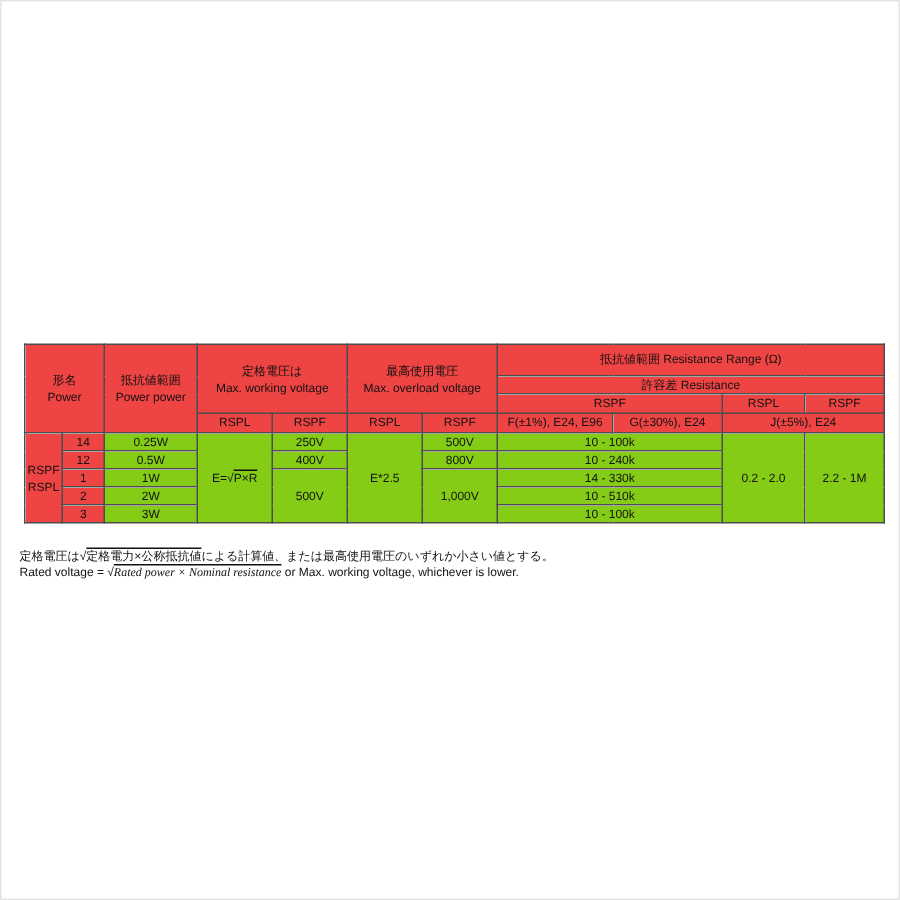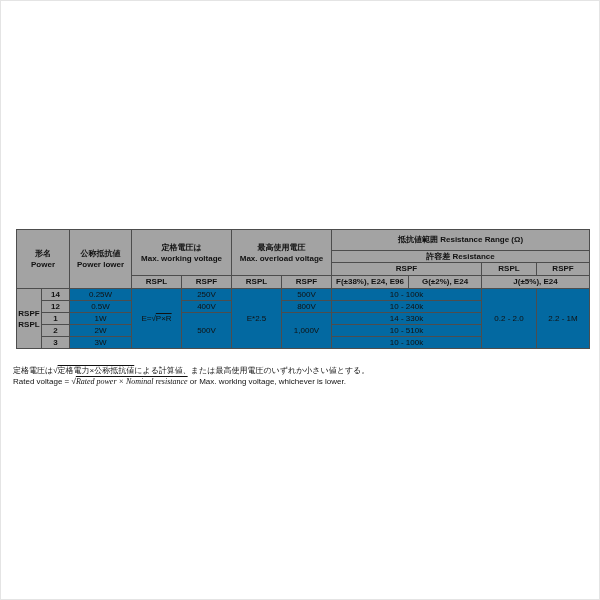--- a/index.html
+++ b/index.html
@@ -7,23 +7,23 @@
     position:relative;width:600px;height:600px;background:#ffffff;
     border:1px solid #e4e4e4;box-sizing:border-box;
     font-family:"Liberation Sans","DejaVu Sans",sans-serif;color:#111;
   }
   table.spec{
     position:absolute;left:15px;top:228px;width:573px;
     border-collapse:collapse;table-layout:fixed;font-size:8px;
   }
   table.spec td{
     border:1px solid #4d4d4d;text-align:center;vertical-align:middle;
-    padding:0 1px;line-height:1.25;overflow:hidden;background:#0369a1;
+    padding:0 1px;line-height:1.25;overflow:hidden;background:#84cc16;
   }
-  table.spec td.hd{background:#a3a3a3;font-weight:bold;}
+  table.spec td.hd{background:#ef4444;}
   tr.hr1{height:21px}
   tr.hr2{height:12px}
   tr.hr3{height:13px}
   tr.hr4{height:13px}
   tr.br{height:12px}
   .two-line div{line-height:11px;}
   .type-cell div{line-height:11px;}
   .ol{text-decoration:overline;}
   .footer{
     position:absolute;left:12px;top:364px;font-size:8px;line-height:11px;
@@ -50,22 +50,22 @@
       <col style="width:55px">
         <col style="width:53px">
     </colgroup>
     <tbody>
       <tr class="hr1">
         <td class="hd two-line" colspan="2" rowspan="4">
           <div>形名</div>
           <div>Power</div>
         </td>
         <td class="hd two-line" rowspan="4">
-          <div>公称抵抗値</div>
-          <div>Power lower</div>
+          <div>抵抗値範囲</div>
+          <div>Power power</div>
         </td>
         <td class="hd two-line" colspan="2" rowspan="3">
           <div>定格電圧は</div>
           <div>Max. working voltage</div>
         </td>
         <td class="hd two-line" colspan="2" rowspan="3">
           <div>最高使用電圧</div>
           <div>Max. overload voltage</div>
         </td>
         <td class="hd" colspan="4">抵抗値範囲 Resistance Range (Ω)</td>
@@ -76,22 +76,22 @@
       <tr class="hr3">
         <td class="hd" colspan="2">RSPF</td>
         <td class="hd">RSPL</td>
         <td class="hd">RSPF</td>
       </tr>
       <tr class="hr4">
         <td class="hd">RSPL</td>
         <td class="hd">RSPF</td>
         <td class="hd">RSPL</td>
         <td class="hd">RSPF</td>
-        <td class="hd">F(±38%), E24, E96</td>
-        <td class="hd">G(±2%), E24</td>
+        <td class="hd">F(±1%), E24, E96</td>
+        <td class="hd">G(±30%), E24</td>
         <td class="hd" colspan="2">J(±5%), E24</td>
       </tr>
 
       <tr class="br">
         <td class="hd type-cell" rowspan="5">
           <div>RSPF</div>
           <div>RSPL</div>
         </td>
         <td class="hd">14</td>
         <td>0.25W</td>

